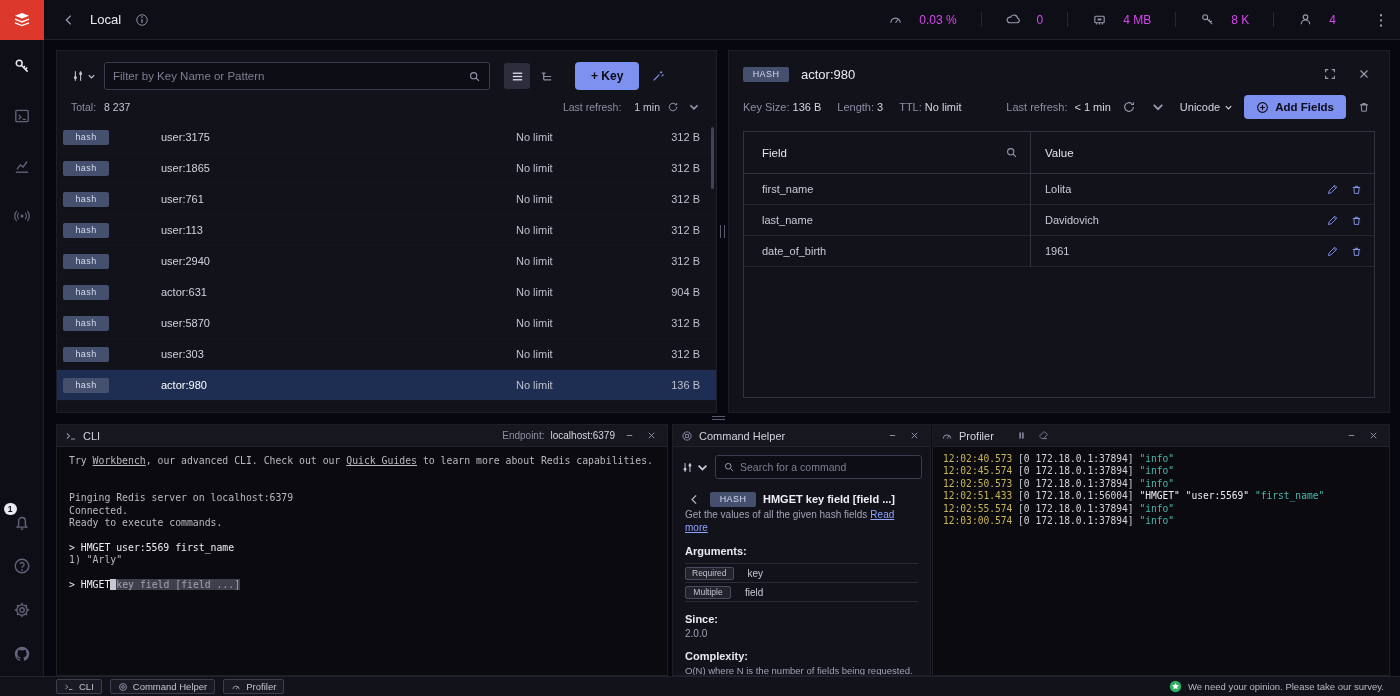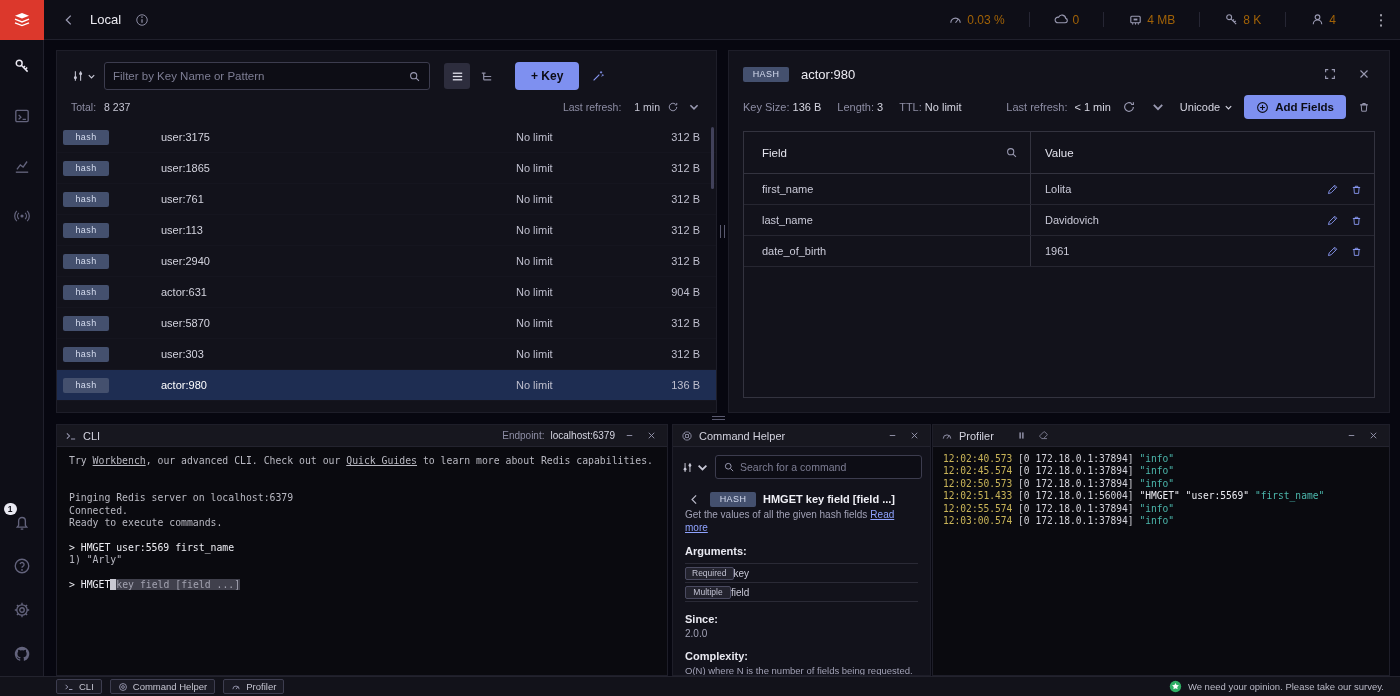--- a/index.html
+++ b/index.html
@@ -9,42 +9,42 @@
 button{cursor:pointer;font-family:inherit}
 
 
 .topbar{position:absolute;top:0;left:0;width:1400px;height:40px;background:#0e0e17;border-bottom:1px solid #20202c;display:flex;align-items:center}
 .logo{width:44px;height:40px;background:#dc382c;display:flex;align-items:center;justify-content:center;flex:0 0 44px}
 .topbar-left{display:flex;align-items:center;gap:10px;padding-left:14px}
 .icon-btn{background:none;border:none;color:#9a9ab2;display:inline-flex;align-items:center;justify-content:center;width:22px;height:22px;padding:0}
 .icon-btn svg{width:14px;height:14px}
 .db-name{font-size:13px;color:#ecebf2}
 .topbar-stats{margin-left:auto;display:flex;align-items:center;height:100%}
-.stat{display:flex;align-items:center;gap:4px;padding:0 24px;font-size:12px;color:#a16207}
+.stat{display:flex;align-items:center;gap:16px;padding:0 24px;font-size:12px;color:#d946ef}
 .stat+.stat{border-left:1px solid #262634}
 .stat .s-ic{color:#9a9ab2;display:inline-flex}
 .stat .s-ic svg{width:15px;height:15px}
 .kebab{font-size:15px;color:#c0c0cc;margin:0 8px 0 10px}
 
 
 .sidebar{position:absolute;top:40px;left:0;bottom:20px;width:44px;background:#0e0e17;border-right:1px solid #20202c;display:flex;flex-direction:column;align-items:center;padding:14px 0 10px;gap:26px}
 .side-ic{color:#63637c;background:none;border:none;width:24px;height:24px;display:flex;align-items:center;justify-content:center;position:relative}
 .side-ic svg{width:18px;height:18px}
 .side-ic.active{color:#eceaf4}
 .side-bottom{margin-top:auto;display:flex;flex-direction:column;align-items:center;gap:20px}
 .notif-badge{position:absolute;top:-7px;left:-6px;background:#e9e9f2;color:#14141c;font-size:8.5px;font-weight:bold;min-width:13px;height:12px;border-radius:7px;display:flex;align-items:center;justify-content:center;padding:0 3px}
 
 
 .panel{background:#12121b;border:1px solid #1e1e29}
 .browser{position:absolute;left:56px;top:50px;width:661px;height:363px;display:flex;flex-direction:column}
 .toolbar{display:flex;align-items:center;padding:11px 14px 7px}
 .filter-btn{display:flex;align-items:center;gap:2px;color:#c8c8d6;background:none;border:none;margin-right:8px}
 .filter-btn svg{width:14px;height:14px}
 .chev svg{width:9px;height:9px}
-.search-box{width:326px;height:28px;border:1px solid #3c3c4e;border-radius:3px;background:#0d0d15;display:flex;align-items:center;padding:0 8px;gap:6px}
+.search-box{width:386px;height:28px;border:1px solid #3c3c4e;border-radius:3px;background:#0d0d15;display:flex;align-items:center;padding:0 8px;gap:6px}
 .search-box input{flex:1;background:transparent;border:none;outline:none;color:#d8d8e2;font-size:11.5px;font-family:inherit}
 .search-box input::placeholder{color:#7e7e94}
 .search-box .s-ic{color:#9a9ab2}
 .search-box .s-ic svg{width:13px;height:13px}
 .view-toggle{display:flex;gap:3px;margin-left:14px}
 .vt{width:26px;height:26px;background:none;border:none;color:#8d8da4;display:flex;align-items:center;justify-content:center;border-radius:3px}
 .vt svg{width:15px;height:15px}
 .vt.active{background:#2d2d3d;color:#e2e2ec}
 .key-btn{height:28px;padding:0 16px;background:#7e90f0;color:#0c0c15;font-weight:bold;font-size:12px;border:none;border-radius:4px;margin-left:16px}
 .wand{color:#8a9af5;margin-left:8px}
@@ -123,21 +123,21 @@
 .h-title-row{display:flex;align-items:center;gap:7px}
 .h-back{color:#b9b9c8;width:18px;height:18px}
 .h-back svg{width:13px;height:13px}
 .h-cmd-title{font-size:11px;font-weight:bold;color:#f0f0f6;white-space:nowrap}
 .h-summary{font-size:10px;color:#a2a2b6;line-height:13px}
 .h-readmore{color:#8fa3ff;text-decoration:underline;margin-left:3px;cursor:pointer}
 .h-sec{margin-top:11px;font-size:11px;font-weight:bold;color:#e9e9f1}
 .args{margin-top:6px;border-top:1px solid #2a2a36}
 .arg-row{display:flex;align-items:center;height:19px;border-bottom:1px solid #2a2a36;font-size:10px}
 .arg-badge{min-width:46px;height:13px;display:inline-flex;align-items:center;justify-content:center;border:1px solid #4a4a60;border-radius:2px;background:#23232e;color:#c2c2d2;font-size:8.5px;padding:0 6px}
-.arg-name{color:#cacad8}
+.arg-name{margin-left:14px;color:#cacad8}
 .h-val{margin-top:3px;font-size:10px;color:#a2a2b6}
 .h-complex{font-size:9.5px;line-height:12px}
 
 .profiler{position:absolute;left:932px;top:424px;width:458px;height:252px;display:flex;flex-direction:column;background:#0a0a0f;border:1px solid #1e1e29}
 .profiler-body{flex:1;padding:6px 10px;font-family:"DejaVu Sans Mono",monospace;font-size:9.6px;line-height:12.4px;overflow:hidden}
 .plog{white-space:nowrap}
 .pt{color:#c9b458}
 .pc{color:#d4d4dc}
 .cmd{color:#ececf2}
 .arg{color:#4cb8ad}

